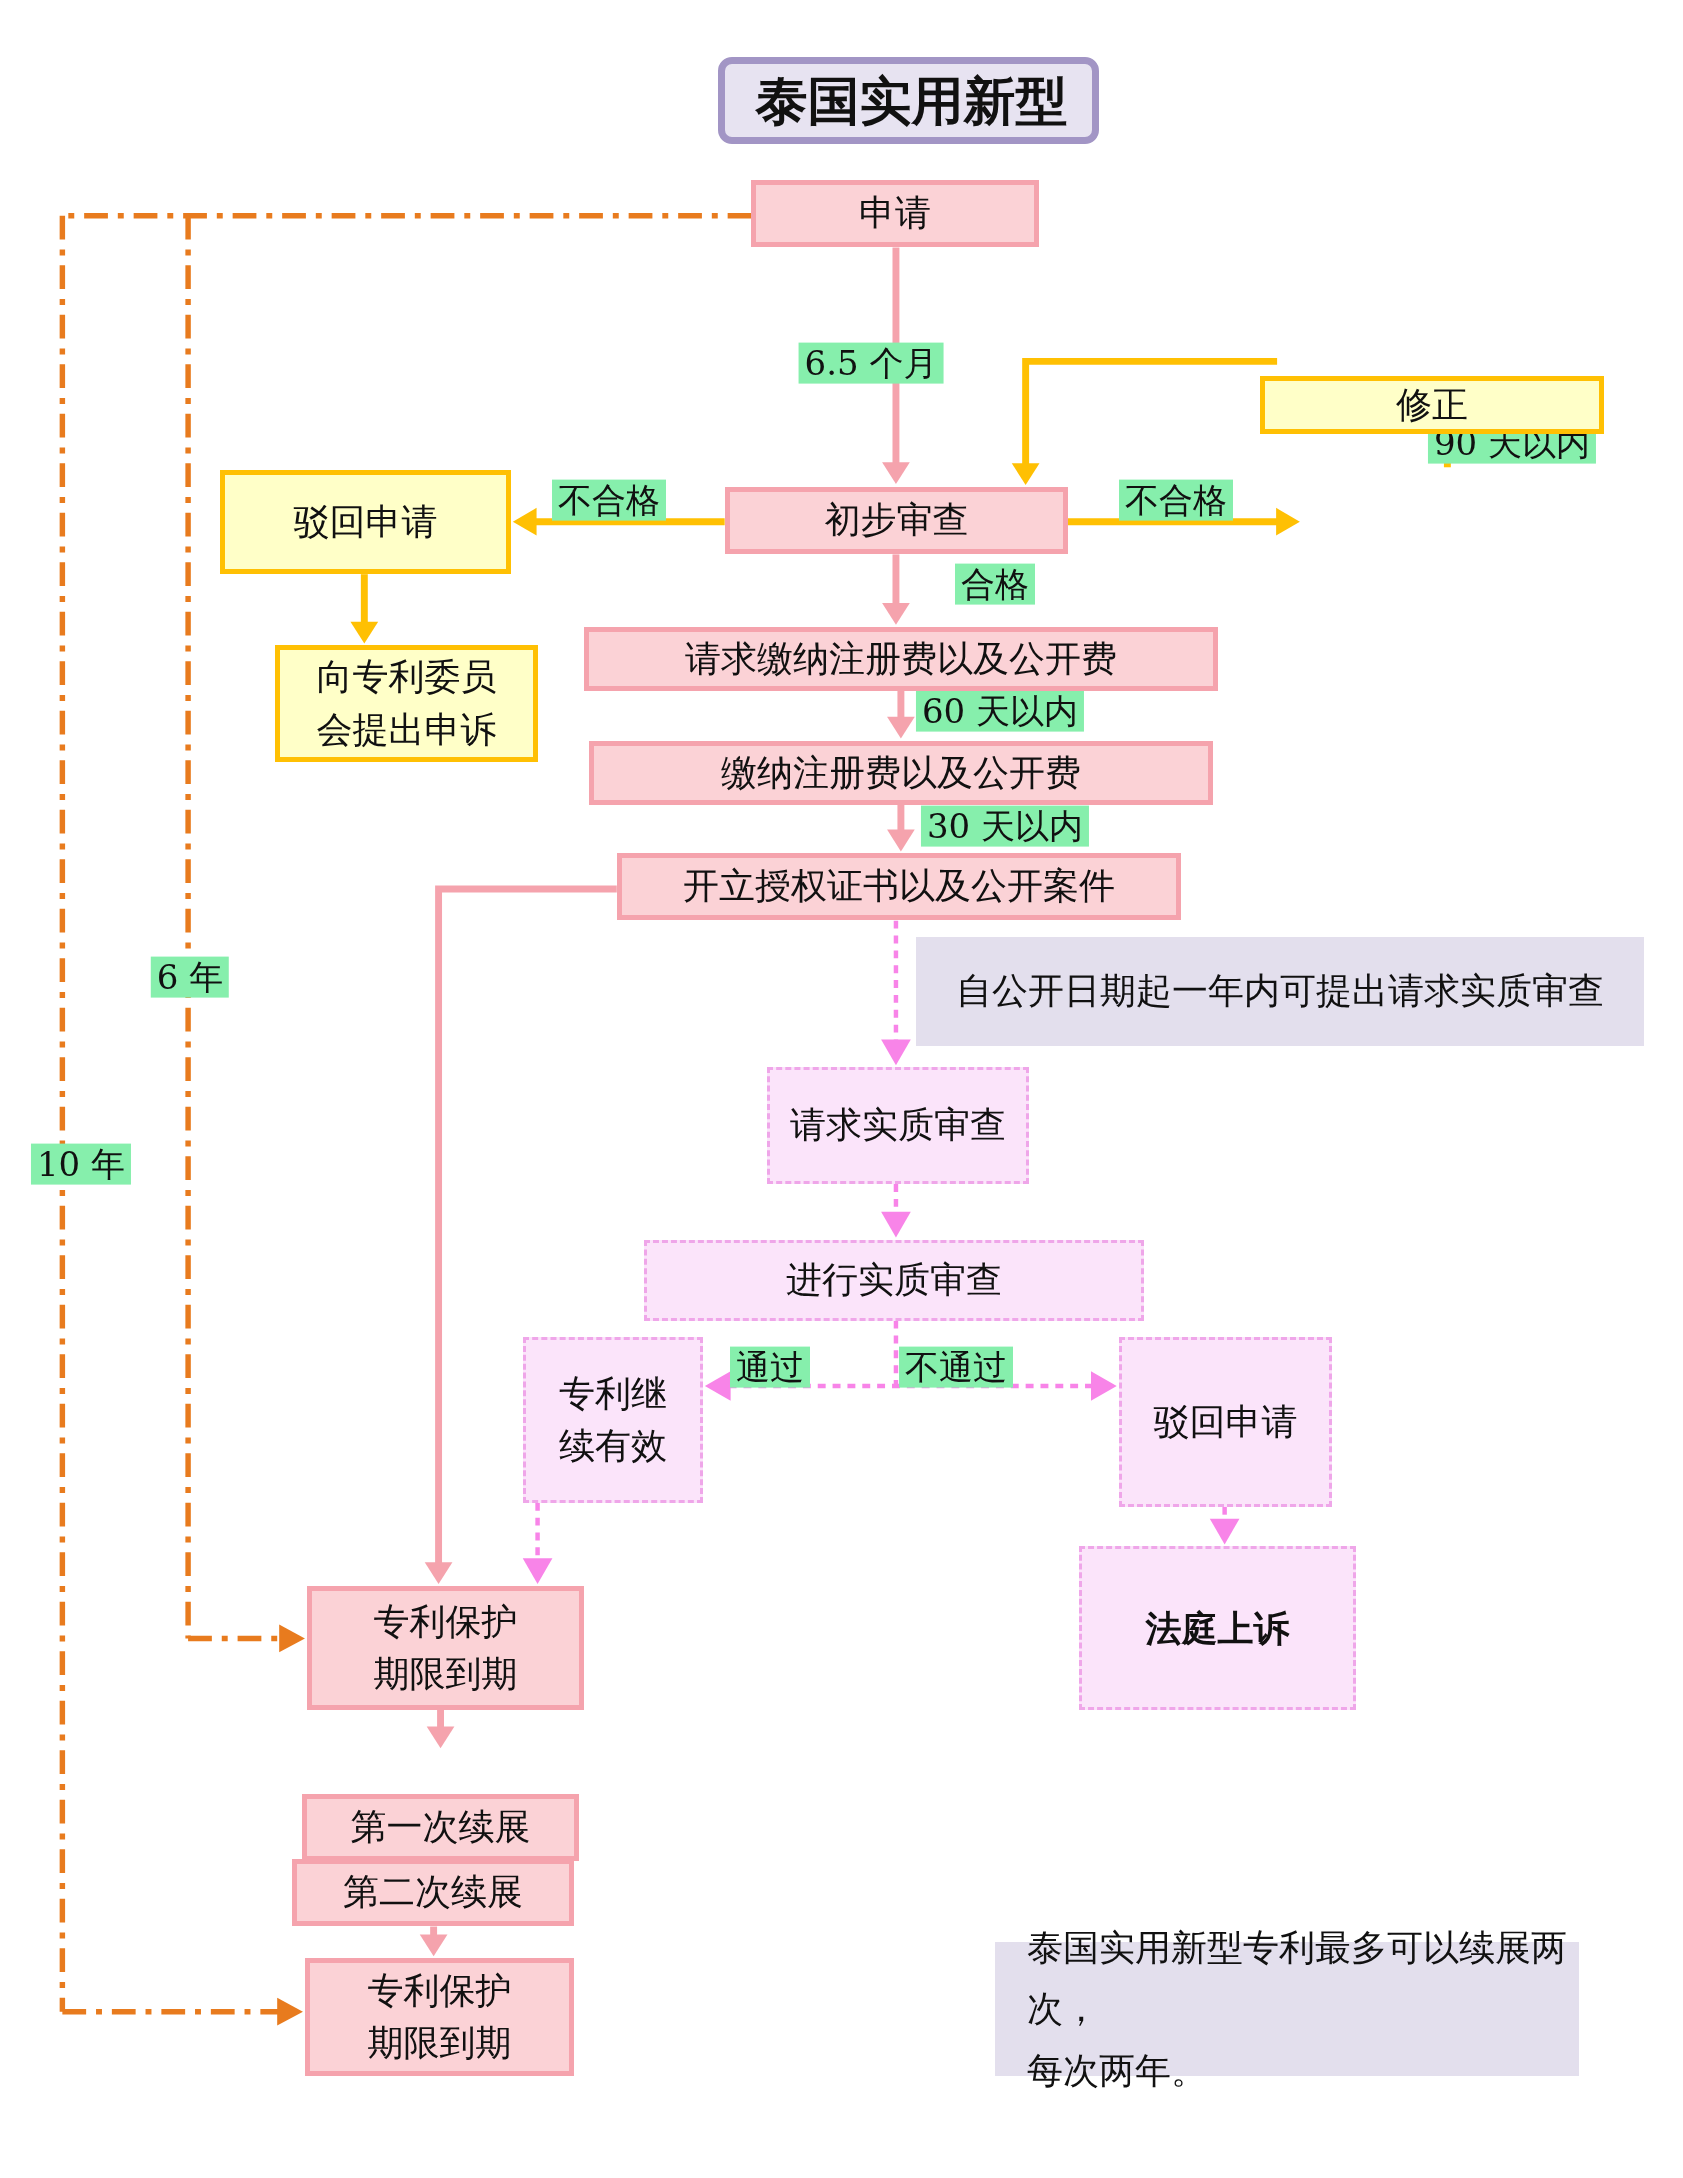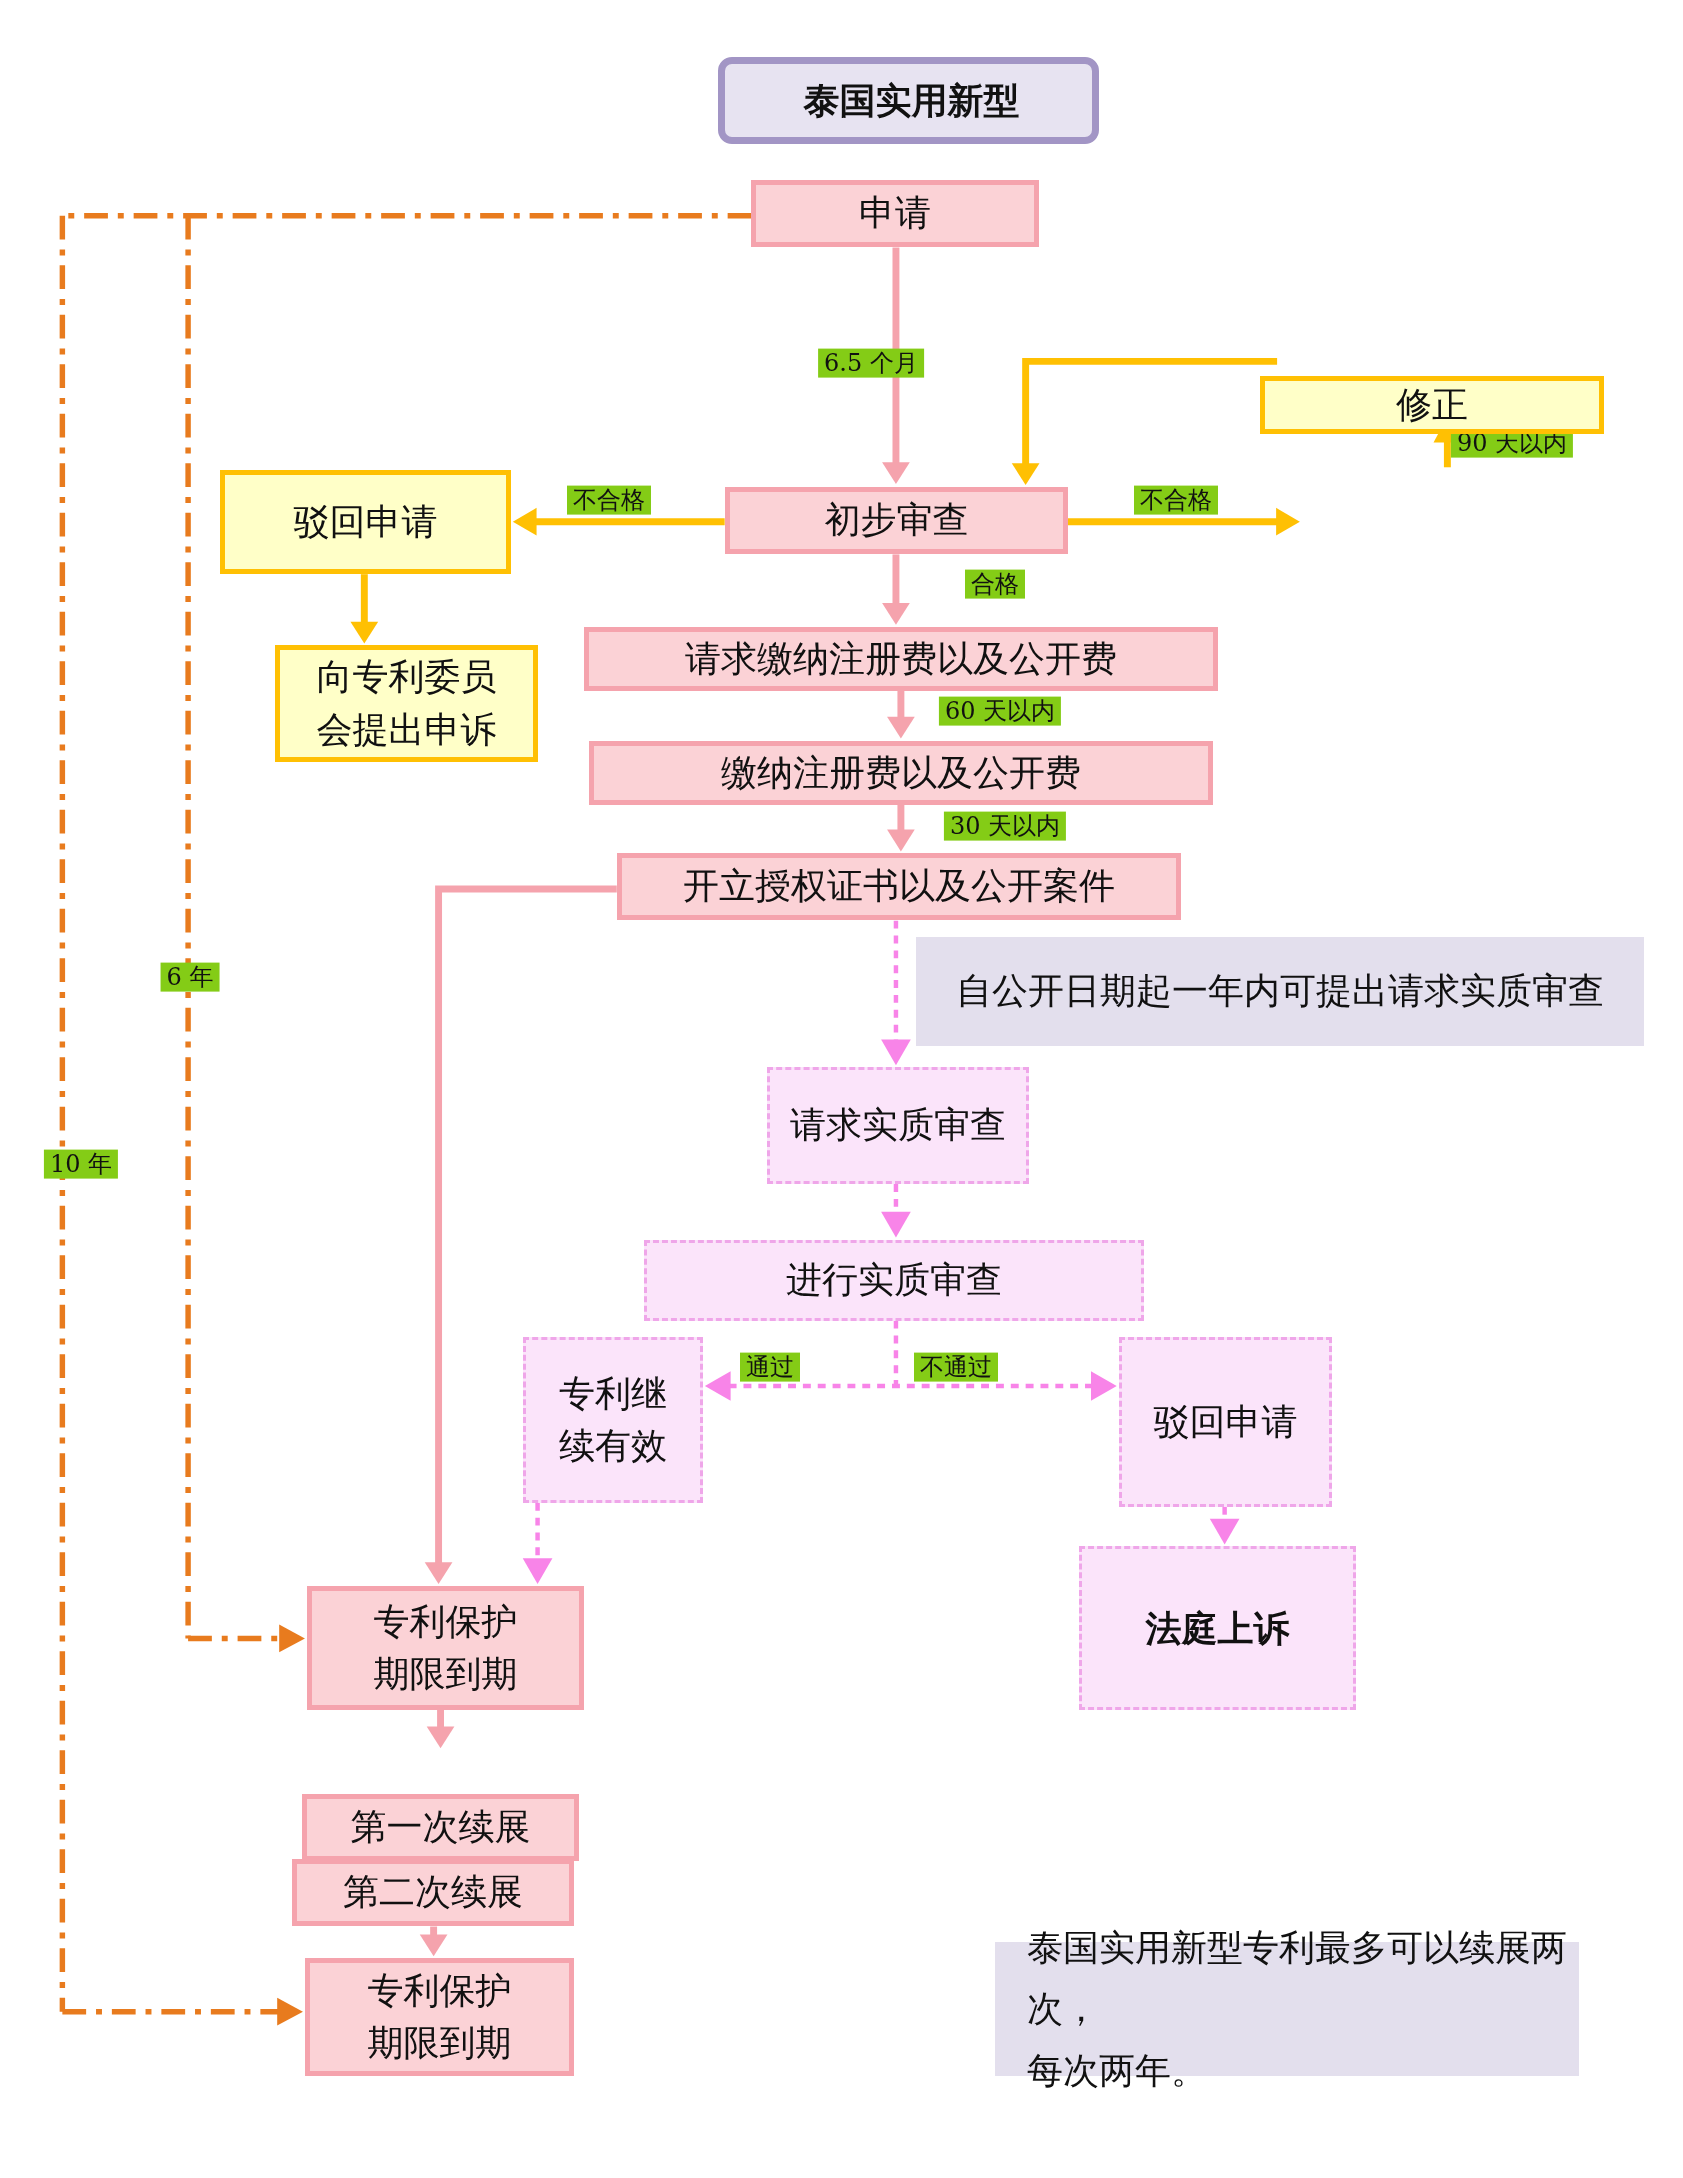--- a/index.html
+++ b/index.html
@@ -24,25 +24,25 @@
     display:flex; align-items:center; justify-content:center;
     text-align:center; font-size:36px; line-height:1.45;
     white-space:pre-line; color:var(--text,#111);
   }
   .pink   { background:var(--pink_fill);   border:5px solid var(--pink_border); }
   .yellow { background:var(--yellow_fill); border:5px solid var(--yellow_border); }
   .violet { background:var(--violet_fill); border:3px dashed var(--violet_border); }
   .lavender { background:var(--lavender_fill); border:none; }
   .title-box {
     background:var(--purple_fill); border:7px solid var(--purple_border);
-    border-radius:14px; font-weight:bold; font-size:36px;padding-left:6px;
+    border-radius:14px; font-weight:bold; font-size:52px;padding-left:6px;
   }
   .edge-label {
     position:absolute; transform:translate(-50%,-50%);
-    font-size:24px; background:#84cc16; padding:0 6px;
+    font-size:34px; background:#86efac; padding:0 6px;
     white-space:nowrap; color:var(--text,#111); line-height:1.2;
   }
   .note2-inner { text-align:left; justify-content:flex-start; padding-left:32px; line-height:1.7; }
 </style>
 </head>
 <body>
 
 <div id="canvas">
 
   <svg id="connectors" viewBox="0 0 1700 2200" xmlns="http://www.w3.org/2000/svg">

